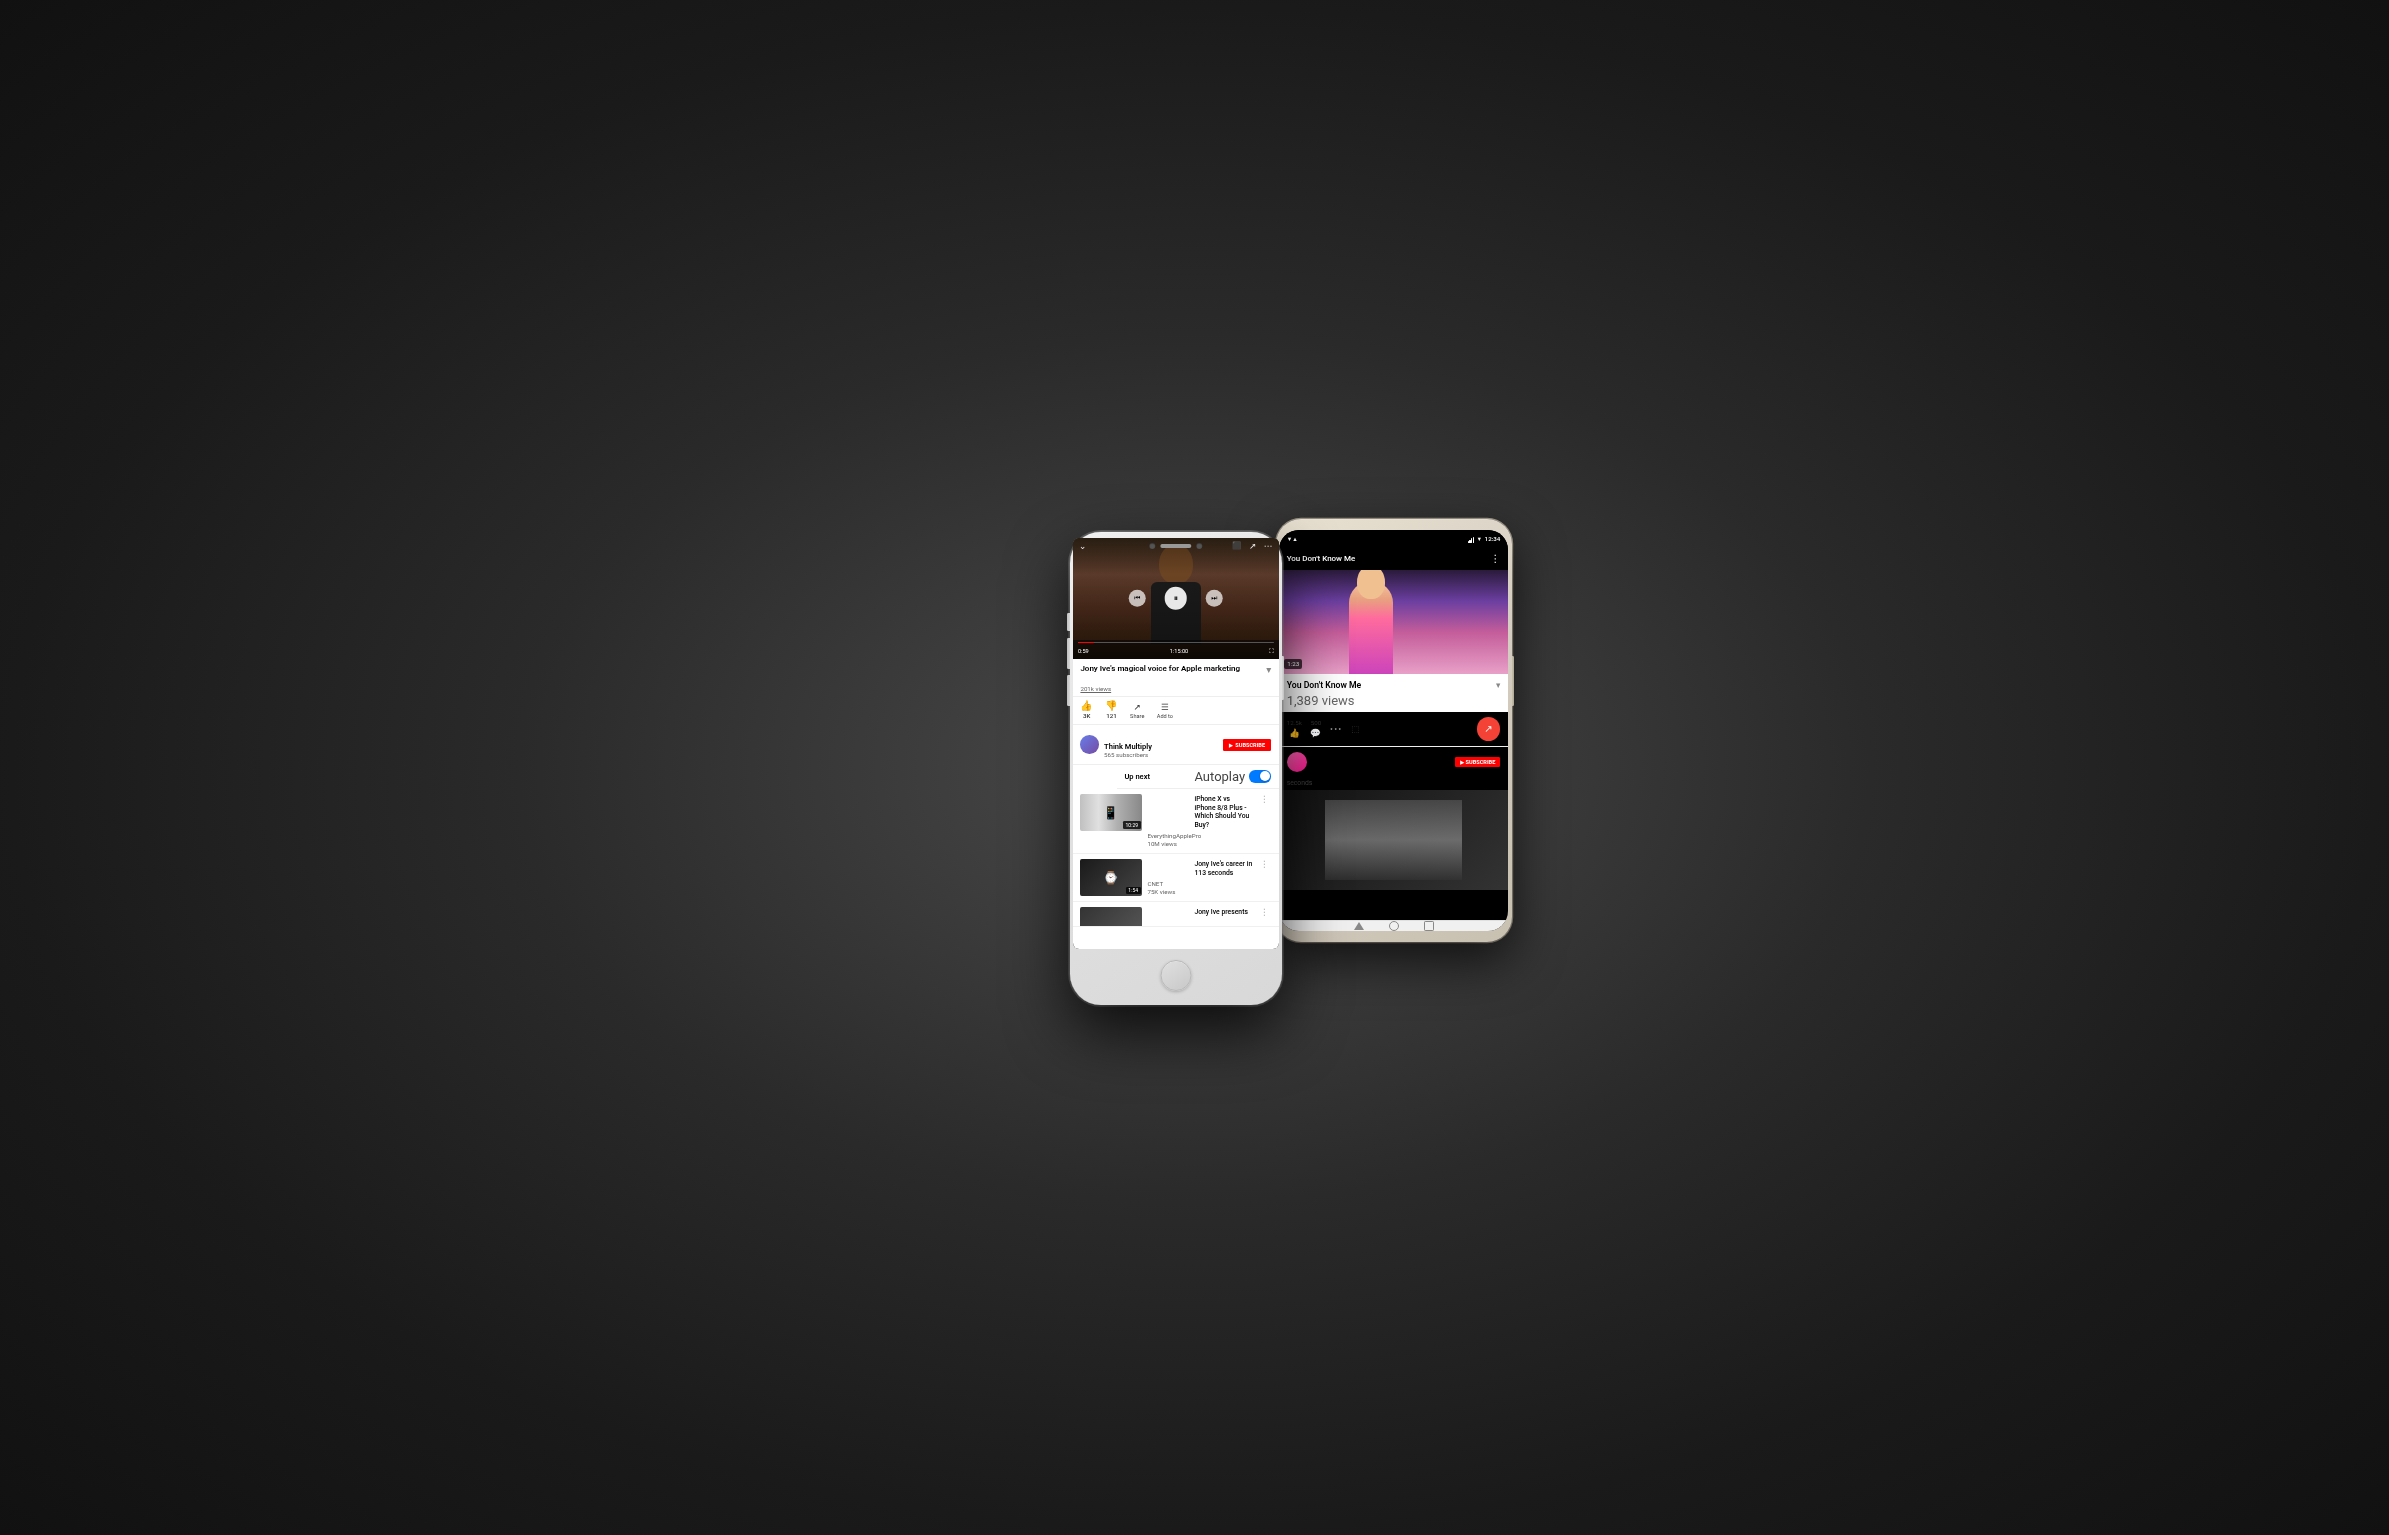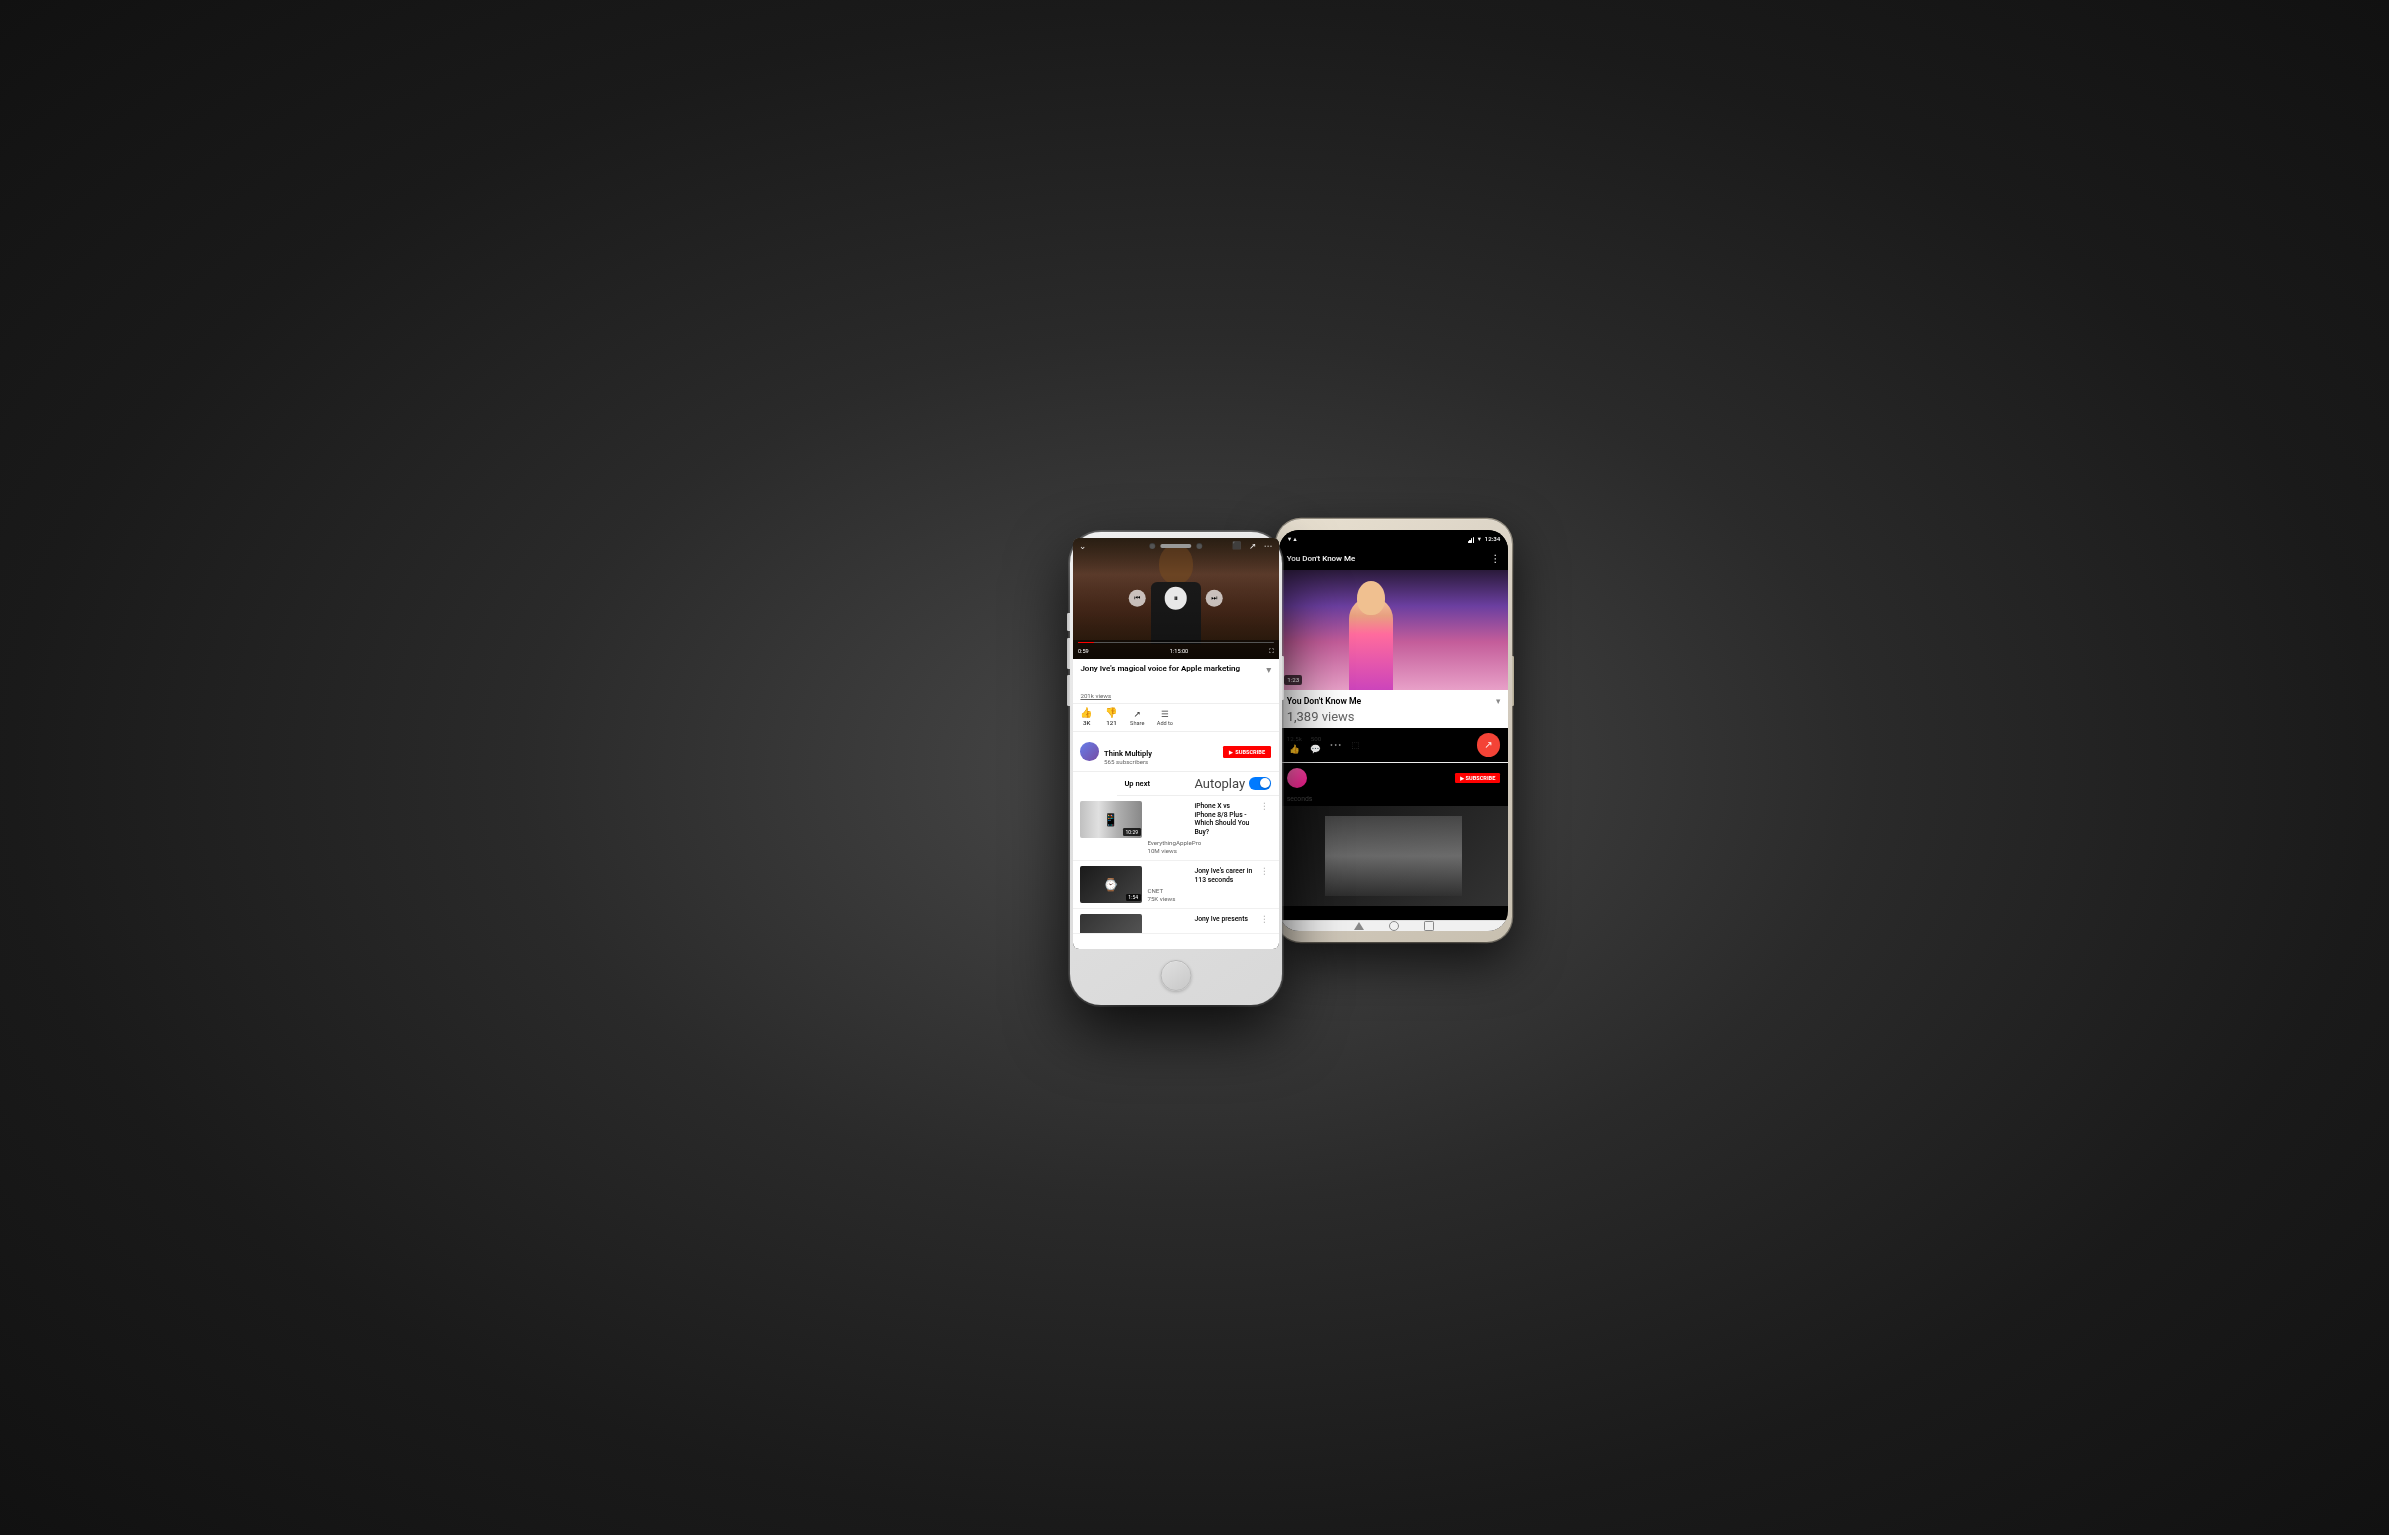--- a/index.html
+++ b/index.html
@@ -78,21 +78,21 @@
 
     .android-youtube-title {
       color: #fff;
       font-size: 8px;
       font-weight: 500;
       flex: 1;
     }
 
     .android-video-thumb {
       width: 100%;
-      height: 120px;
+      height: 104px;
       background: linear-gradient(135deg, #667eea 0%, #764ba2 50%, #f093fb 100%);
       position: relative;
       overflow: hidden;
     }
 
     .android-video-overlay {
       position: absolute;
       bottom: 5px;
       left: 5px;
       background: rgba(0,0,0,0.7);
@@ -383,21 +383,21 @@
 
     .ios-video-title-row {
       display: flex;
       align-items: flex-start;
       justify-content: space-between;
     }
 
     .ios-views-count {
       font-size: 6.2px;
       color: #666;
-      margin-top: 18px;
+      margin-top: 11px;
       text-decoration: underline;
     }
 
     .ios-action-row {
       display: flex;
       align-items: center;
       padding: 3.7px 7.5px;
       gap: 12.4px;
       border-bottom: 0.6px solid #eee;
       flex-shrink: 0;

